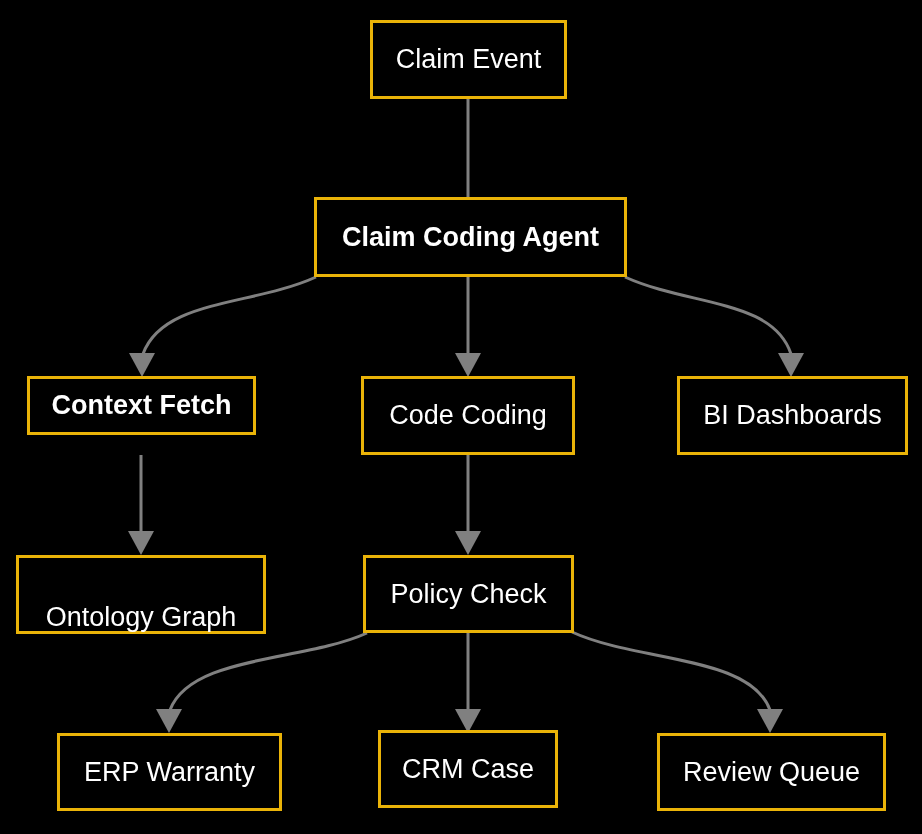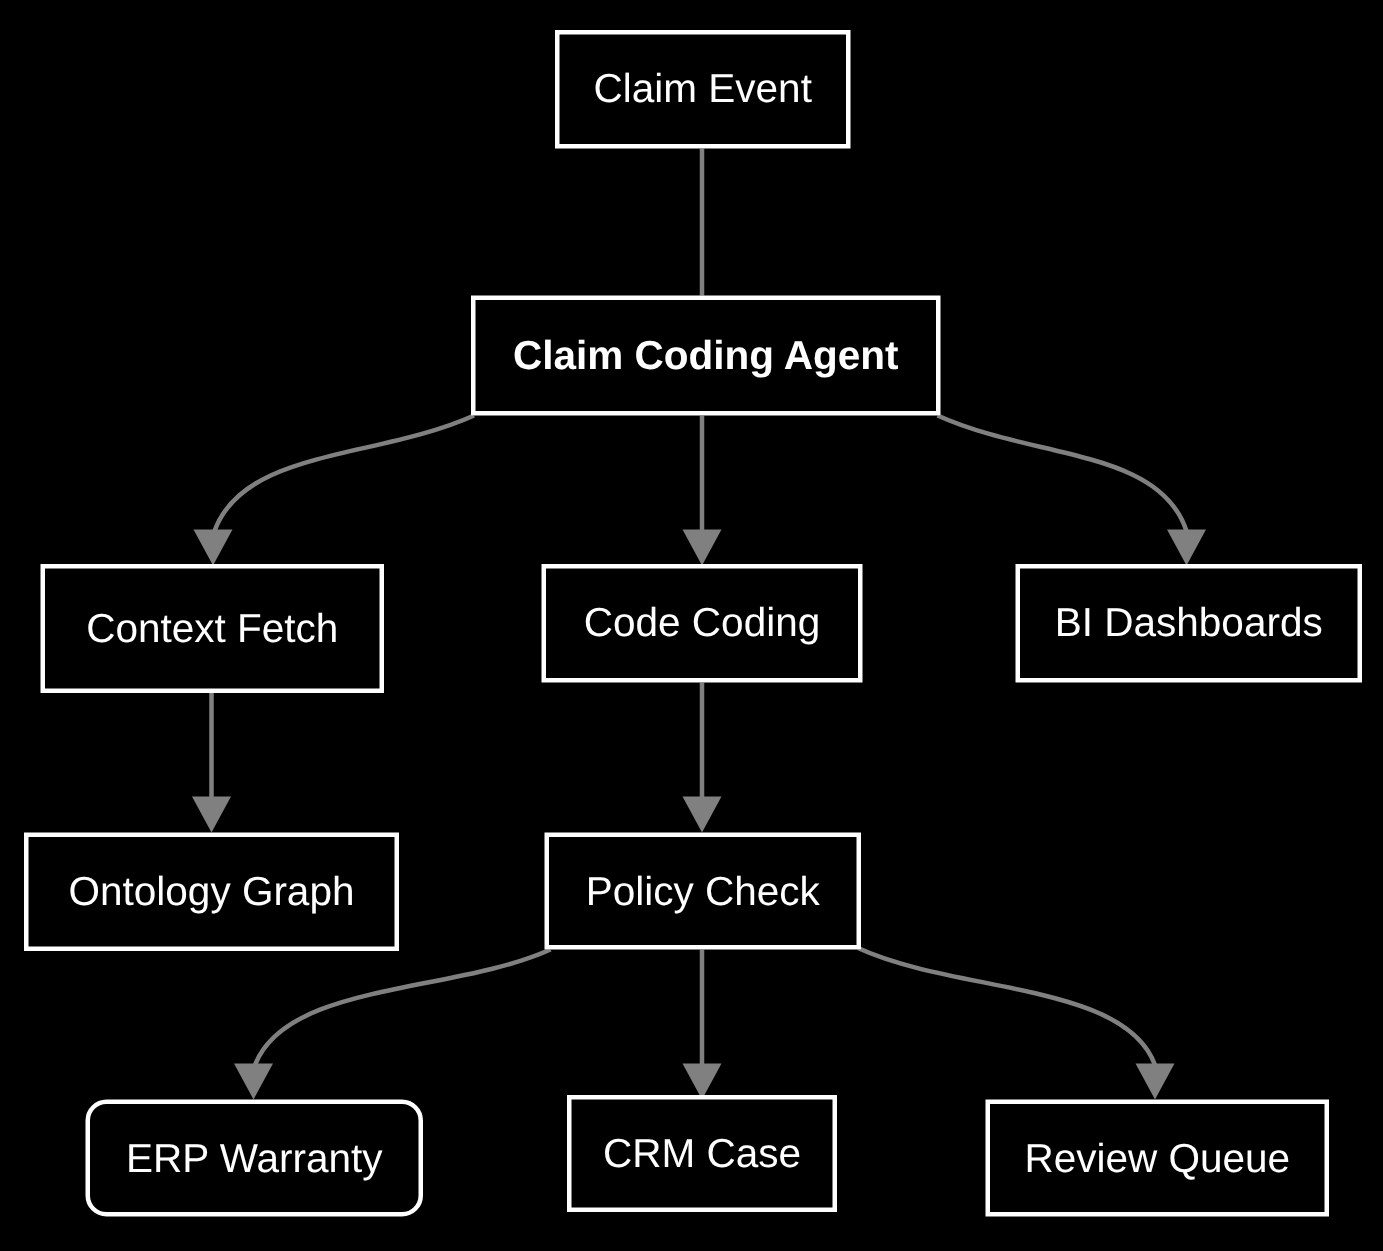--- a/index.html
+++ b/index.html
@@ -27,39 +27,39 @@
     stroke: #808080;
     stroke-width: 3;
   }
   .edge-arrowhead {
     fill: #808080;
     stroke: none;
   }
   .node {
     position: absolute;
     box-sizing: border-box;
-    border: 3px solid #ffffff;
+    border: 3px solid #eab308;
     background: #000000;
     color: #ffffff;
     display: flex;
     align-items: center;
     justify-content: center;
     font-size: 27px;
     line-height: 1;
     white-space: nowrap;
     text-align: center;
   }
   .node-claim-event       { left: 370px; top: 20px;  width: 197px; height: 79px; }
   .node-claim-coding-agent{ left: 314px; top: 197px; width: 313px; height: 80px; font-weight: bold; }
-  .node-context-fetch     { left: 27px;  top: 376px; width: 229px; height: 86px; }
+  .node-context-fetch     { left: 27px;  top: 376px; width: 229px; height: 59px; font-weight: bold; }
   .node-code-service      { left: 361px; top: 376px; width: 214px; height: 79px; }
   .node-bi-dashboards     { left: 677px; top: 376px; width: 231px; height: 79px; text-align: right; }
-  .node-ontology-graph    { left: 16px;  top: 555px; width: 250px; height: 79px; }
+  .node-ontology-graph    { left: 16px;  top: 555px; width: 250px; height: 79px; align-items: flex-end; }
   .node-policy-check      { left: 363px; top: 555px; width: 211px; height: 78px; }
-  .node-erp-warranty      { left: 57px;  top: 733px; width: 225px; height: 78px; border-radius: 14px; }
+  .node-erp-warranty      { left: 57px;  top: 733px; width: 225px; height: 78px; }
   .node-crm-case          { left: 378px; top: 730px; width: 180px; height: 78px; }
   .node-review-queue      { left: 657px; top: 733px; width: 229px; height: 78px; text-align: center; }
 </style>
 </head>
 <body>
 
 <div class="canvas">
 
   <svg class="edges-layer" viewBox="0 0 922 834" xmlns="http://www.w3.org/2000/svg">
 

